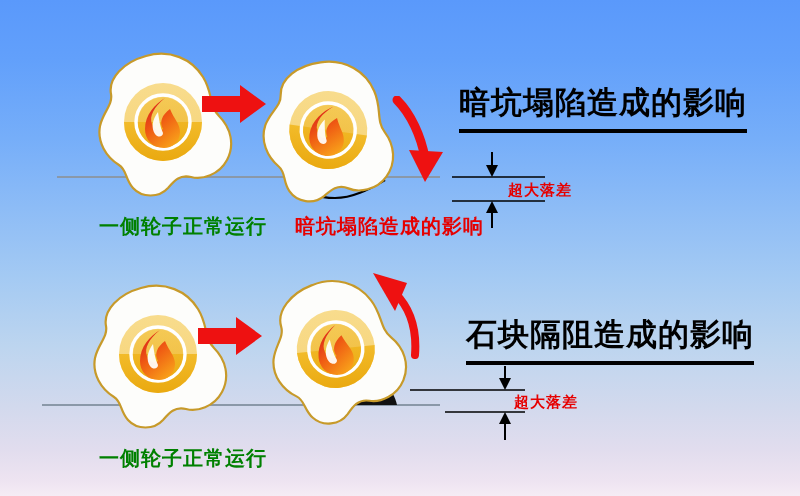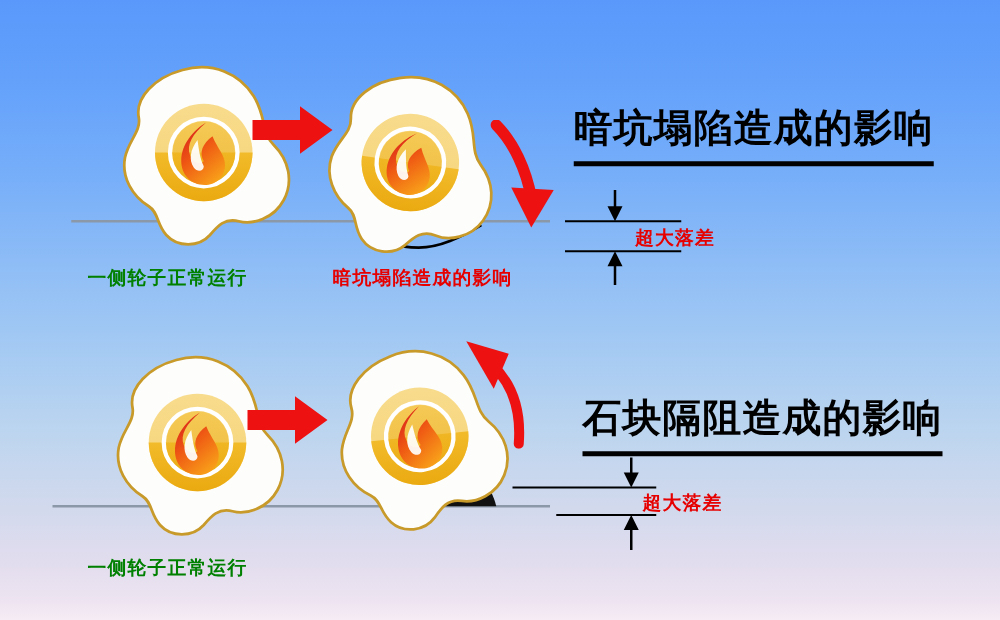--- a/index.html
+++ b/index.html
@@ -81,23 +81,24 @@
     white-space: nowrap;
     padding-bottom: 5px;
     border-bottom: 4px solid #000000;
   }
 
   
   .caption {
     position: absolute;
     font-family: "DejaVu Serif", "Liberation Serif", serif;
     font-weight: bold;
-    font-size: 15px;
+    font-size: 20px;
     letter-spacing: 1px;
     white-space: nowrap;
+    margin-left: 29px;
   }
   .caption.green { color: #008000; }
   .caption.red   { color: #e60000; }
 
   
   .drop-label {
     position: absolute;
     font-family: Liberation Mono, monospace;
     font-weight: bold;
     font-size: 15px;

